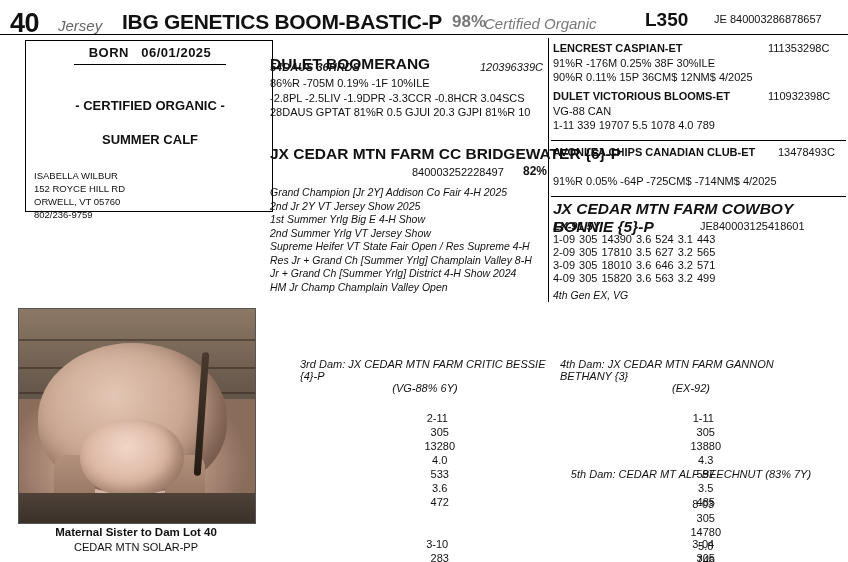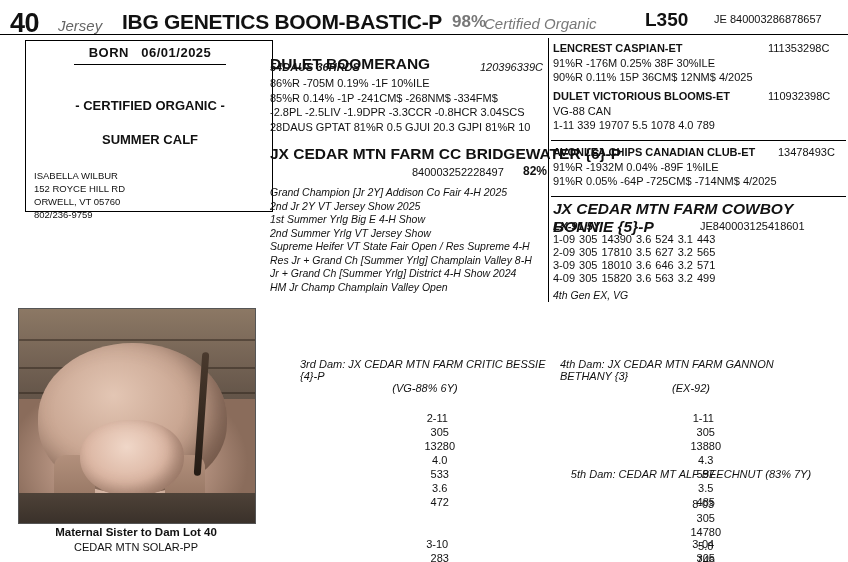--- a/index.html
+++ b/index.html
@@ -371,21 +371,20 @@
       <div>ORWELL,  VT 05760</div>
       <div>802/236-9759</div>
     </div>
   </div>
 
   <div class="sire-name">DULET BOOMERANG</div>
   <div class="sire-sub">54DAUS 36HRDS</div>
   <div class="sire-code">120396339C</div>
   <div class="sire-stats">
     <div>86%R -705M 0.19% -1F 10%ILE</div>
-    <div>85%R 0.14% -1P -241CM$ -268NM$ -334FM$</div>
     <div>-2.8PL -2.5LIV -1.9DPR -3.3CCR -0.8HCR 3.04SCS</div>
     <div>28DAUS GPTAT 81%R 0.5 GJUI 20.3 GJPI 81%R 10</div>
   </div>
 
   <div class="dam-name">JX CEDAR MTN FARM CC BRIDGEWATER {6}-P</div>
   <div class="dam-reg">840003252228497</div>
   <div class="dam-pct">82%</div>
   <div class="dam-awards">
     <div>Grand Champion [Jr 2Y] Addison Co Fair 4-H 2025</div>
     <div>2nd Jr 2Y VT Jersey Show 2025</div>
@@ -406,21 +405,20 @@
 
   <div class="rc rc-name" style="top:90px">DULET VICTORIOUS BLOOMS-ET</div>
   <div class="rc-num" style="left:768px; top:90px">110932398C</div>
   <div class="rc" style="top:105px">VG-88 CAN</div>
   <div class="rc" style="top:119px">1-11 339  19707 5.5  1078 4.0  789</div>
 
   <div class="hr-right1"></div>
 
   <div class="rc rc-name" style="top:146px">AVONLEA CHIPS CANADIAN CLUB-ET</div>
   <div class="rc-num" style="left:778px; top:146px">13478493C</div>
-  <div class="rc" style="top:161px">91%R -1932M 0.04% -89F 1%ILE</div>
   <div class="rc" style="top:175px">91%R 0.05% -64P -725CM$ -714NM$ 4/2025</div>
 
   <div class="hr-right2"></div>
 
   <div class="mgs-name">JX CEDAR MTN FARM COWBOY BONNIE {5}-P</div>
   <div class="mgs-sub">EX-91 5Y</div>
   <div class="mgs-reg">JE840003125418601</div>
 
   <table class="lact-table">
     <tbody>

